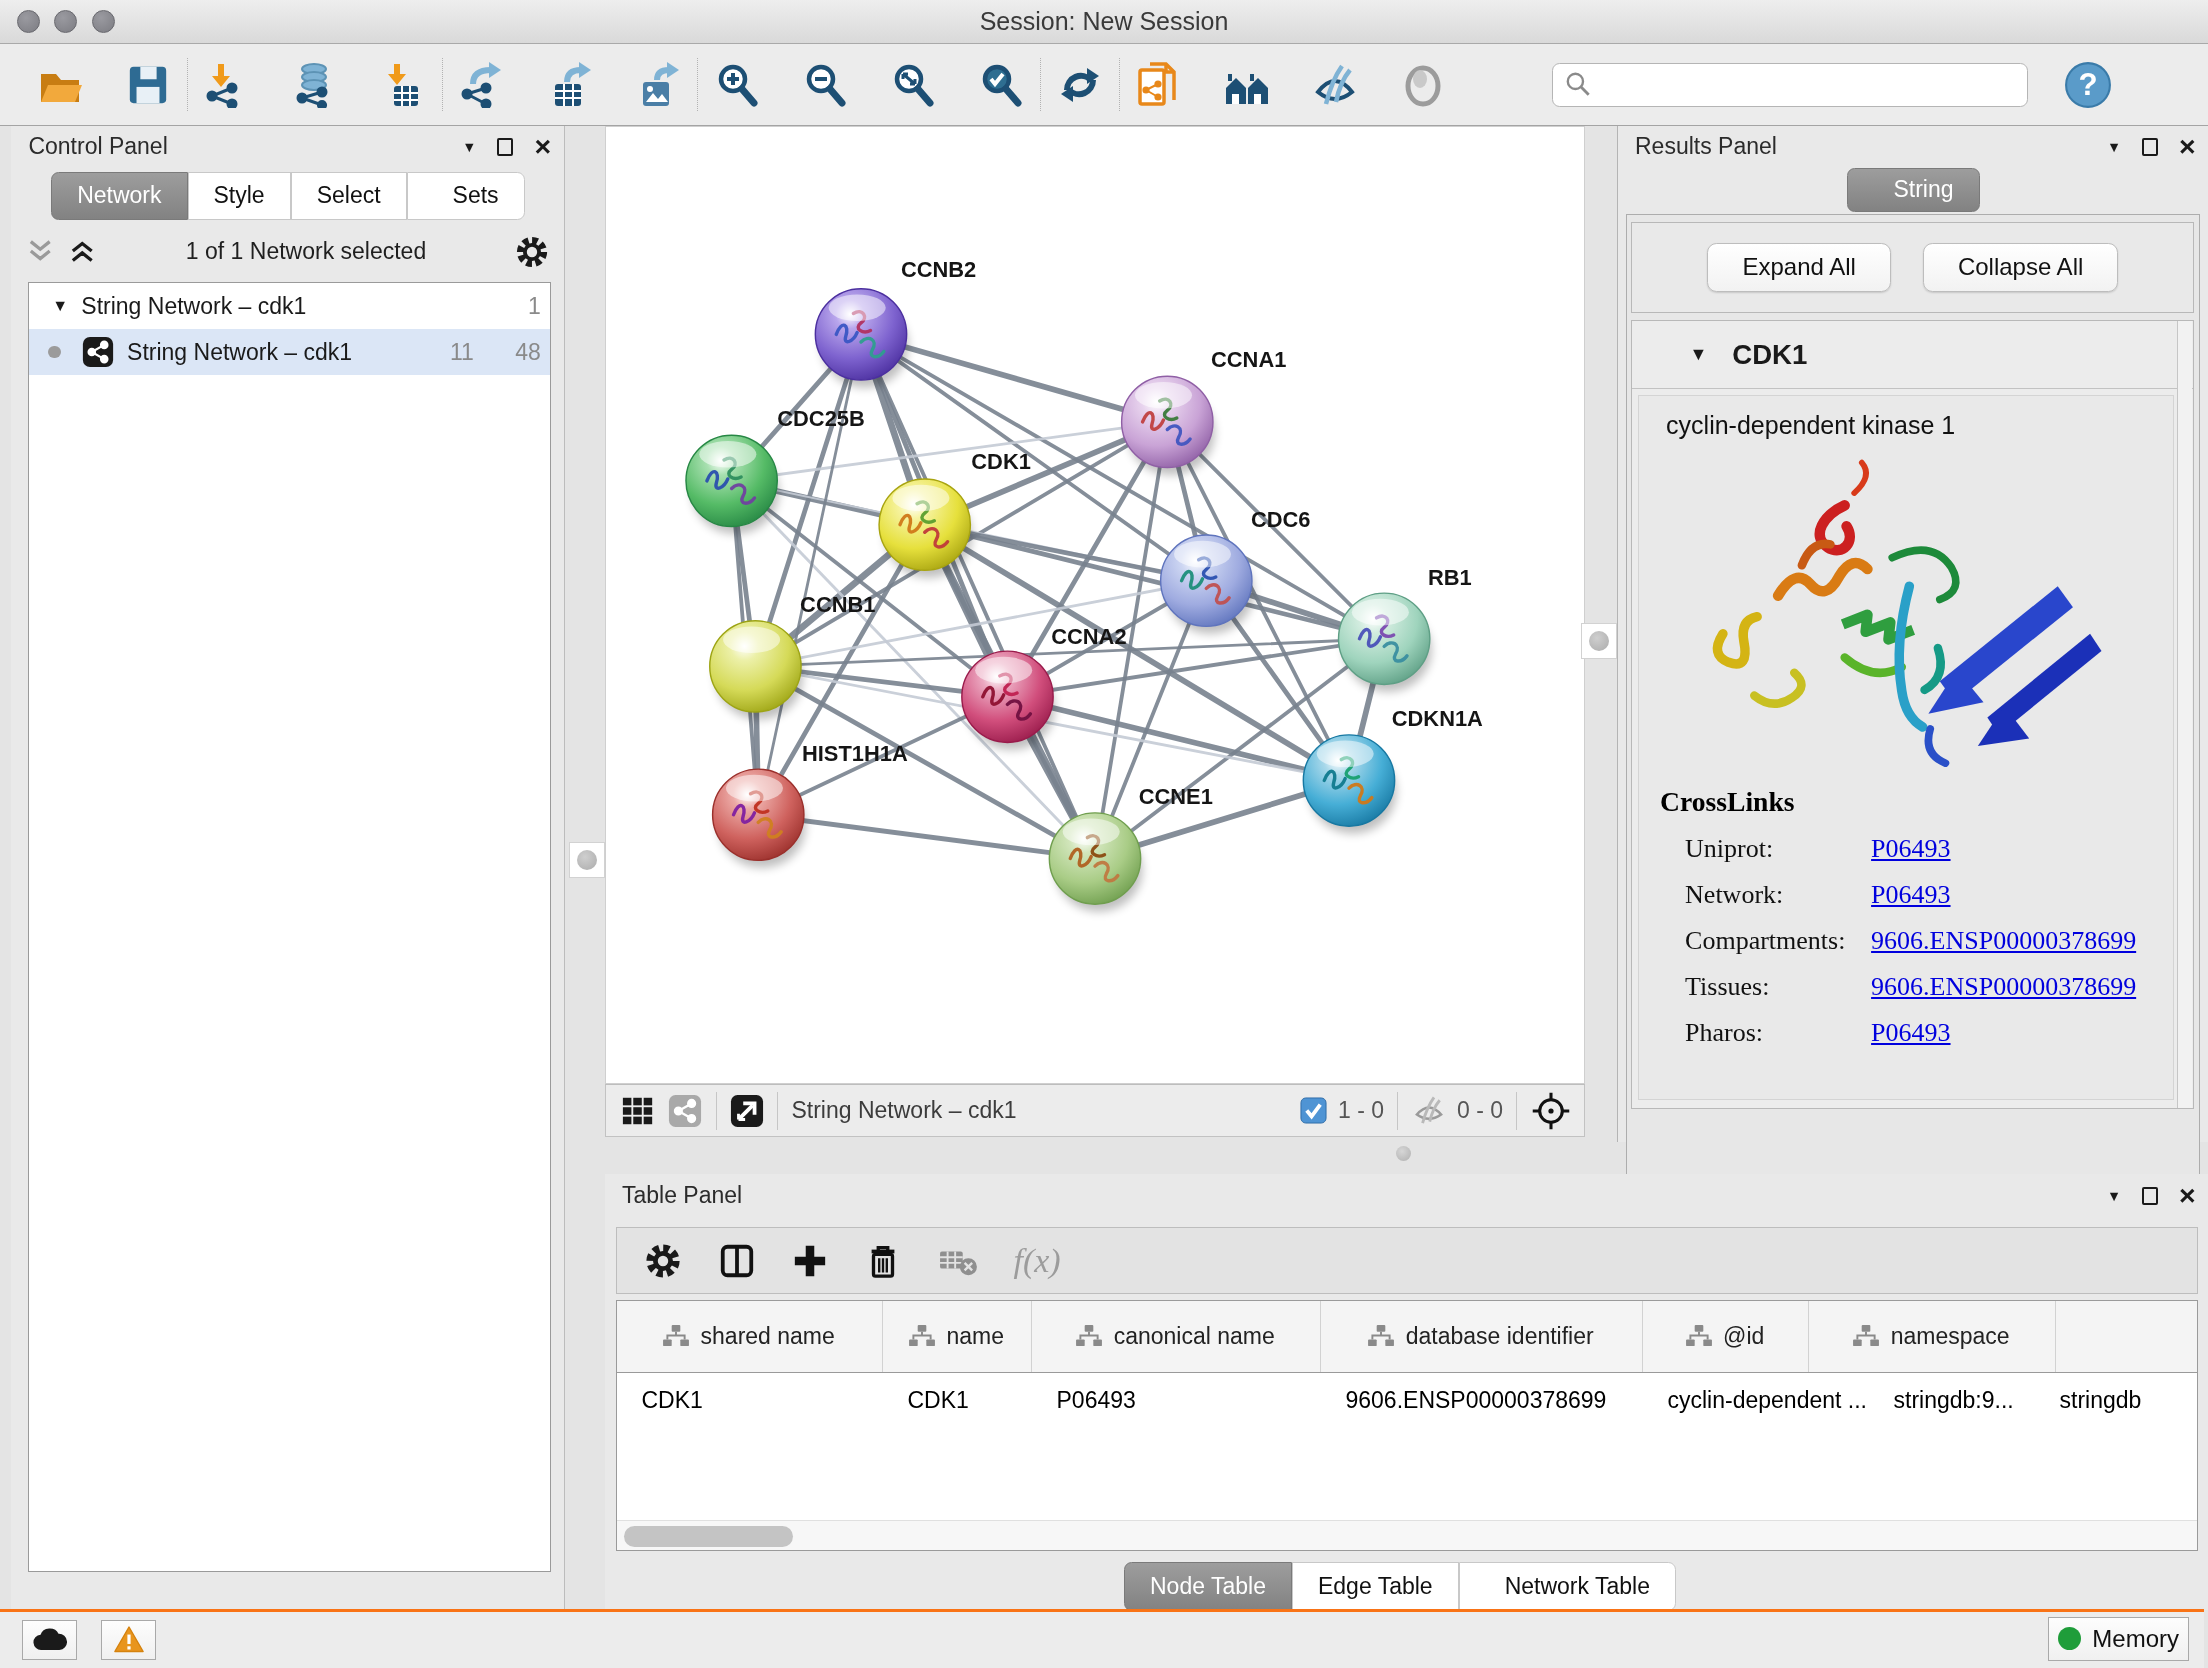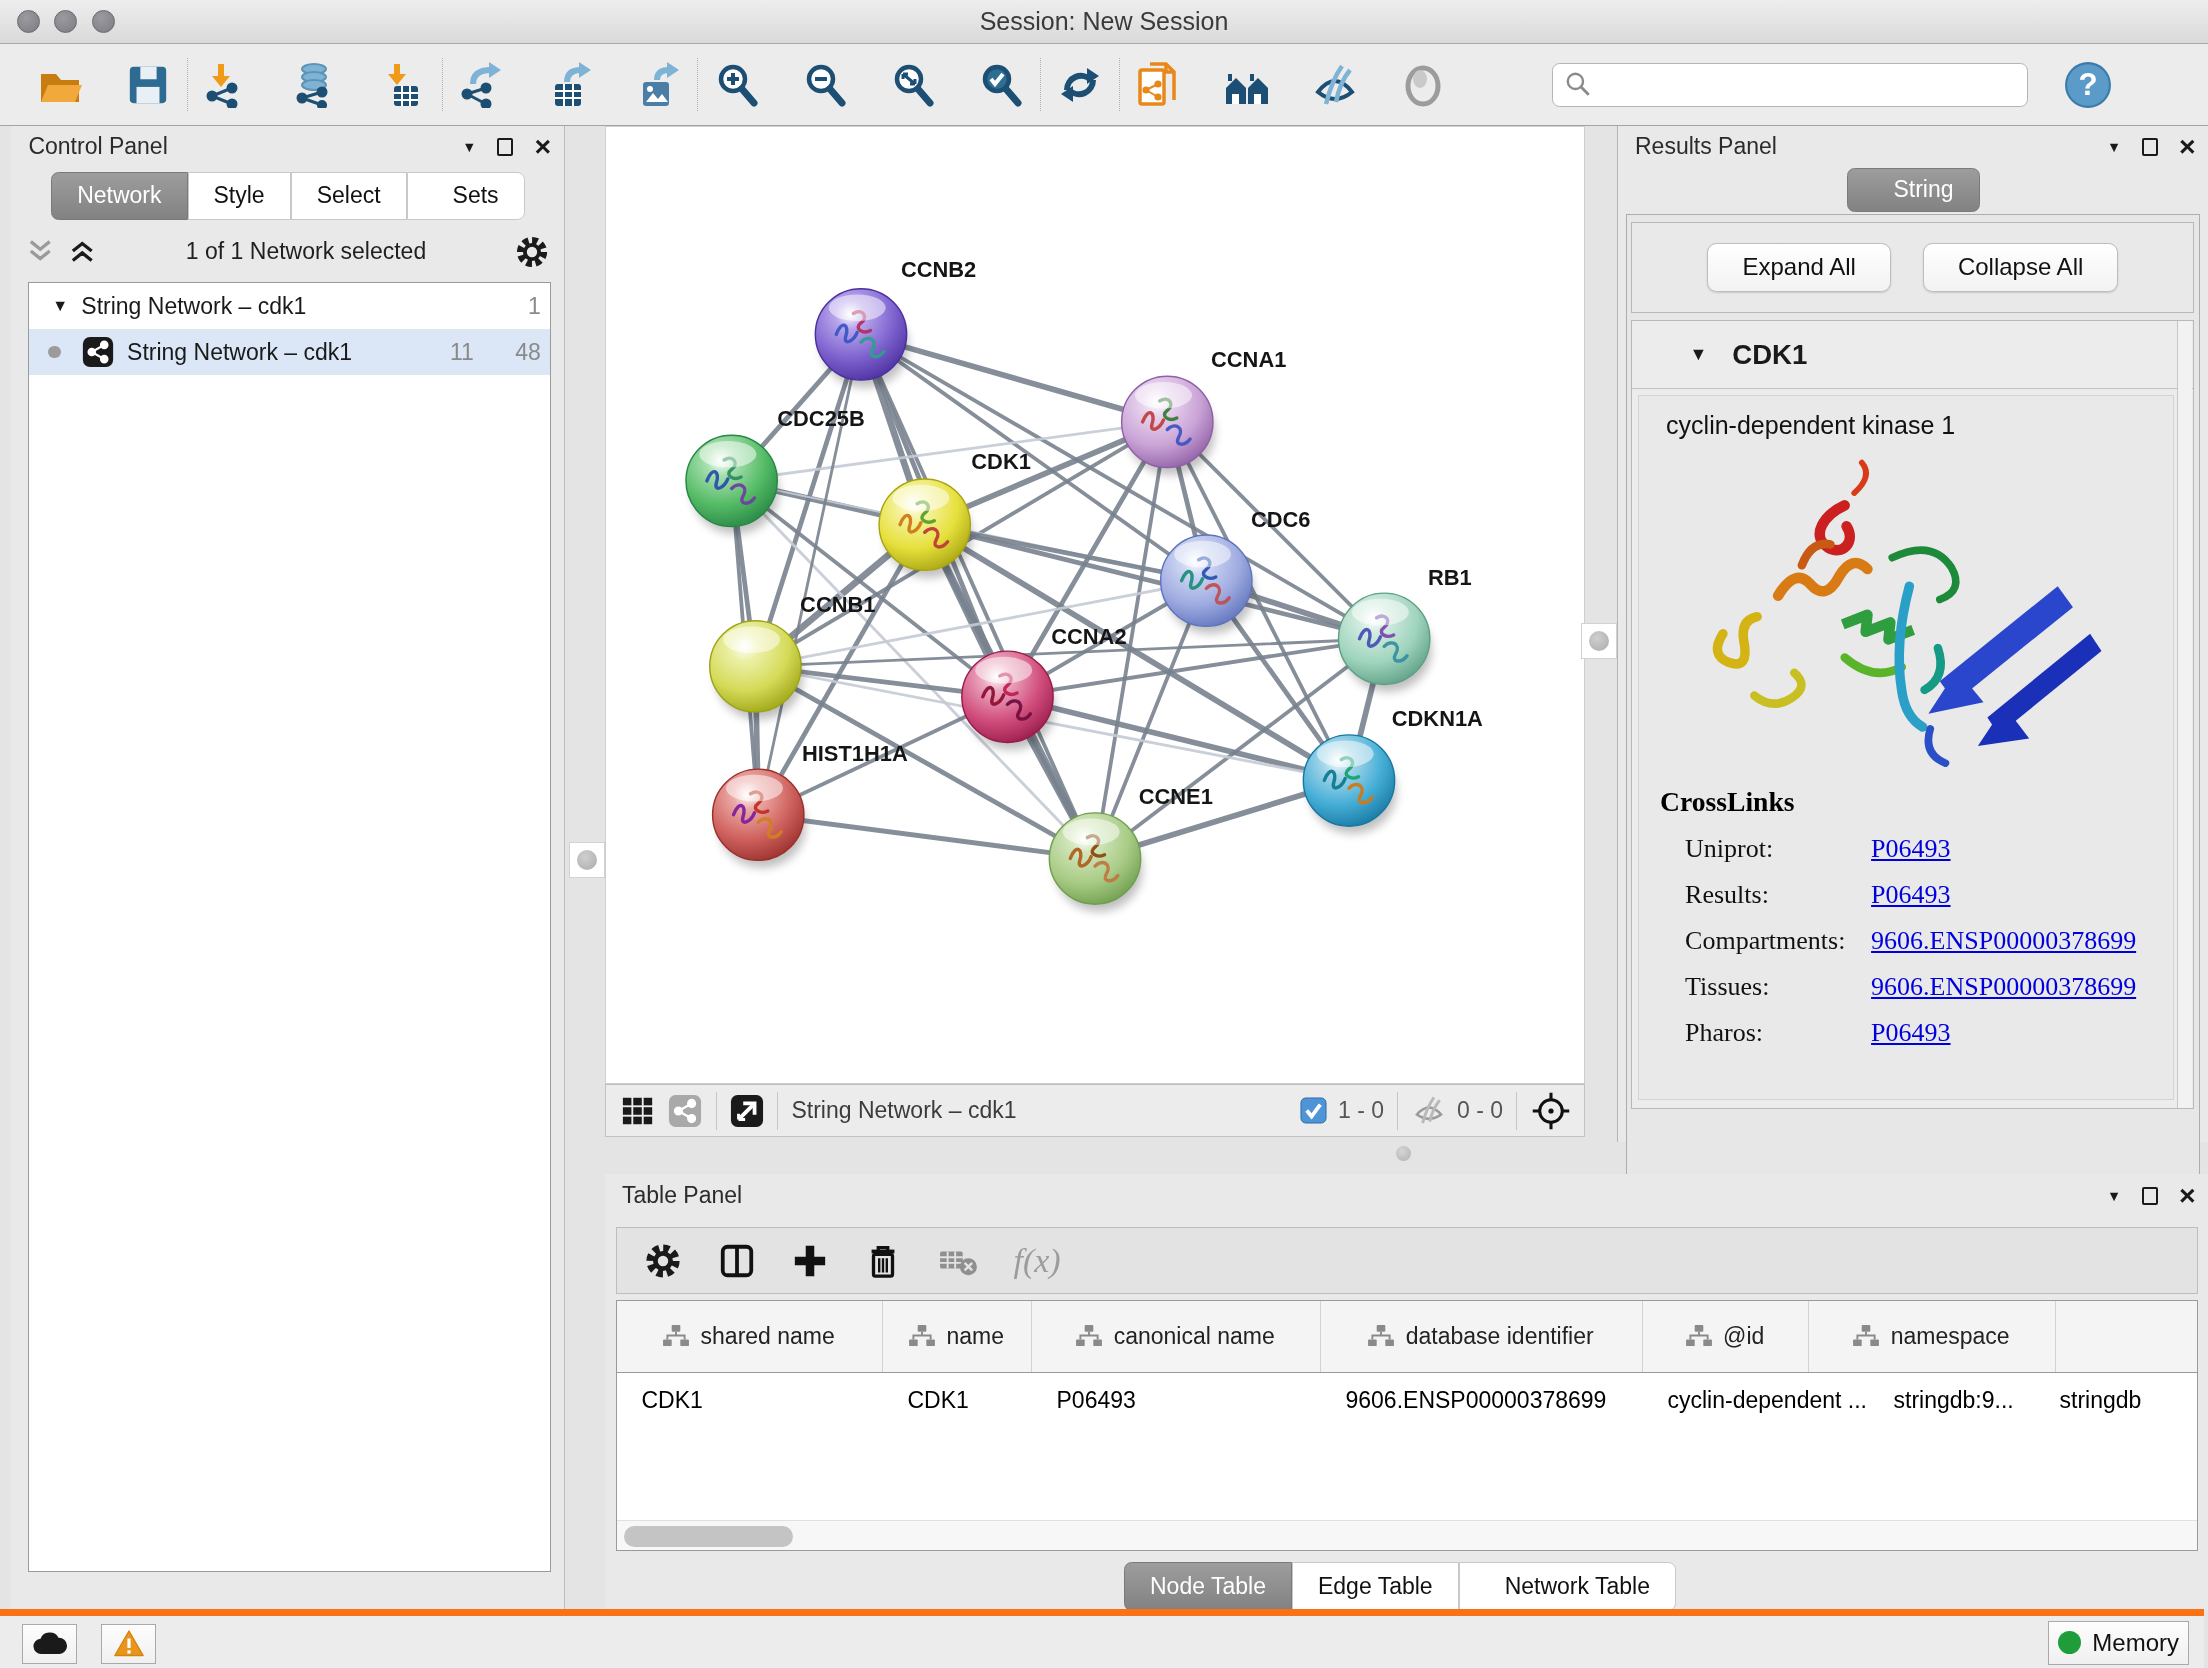--- a/index.html
+++ b/index.html
@@ -108,21 +108,21 @@
   .th { display:flex; align-items:center; justify-content:center; gap:11.4px; font-size:23px; color:#222;
     border-right:1px solid #d2d2d2; overflow:hidden; white-space:nowrap; flex:0 0 auto; }
   #trow { display:flex; height:55px; align-items:center; }
   .td { font-size:23px; color:#000; padding-left:25px; overflow:hidden; white-space:nowrap; flex:0 0 auto; }
   #hscroll { position:absolute; left:0; right:0; bottom:0; height:30px; background:#f7f7f7; border-top:1px solid #e0e0e0; }
   #hscroll-thumb { position:absolute; left:7.6px; top:4.8px; width:169px; height:21px; background:#c4c4c4; border-radius:10.5px; }
   #table-tabs { position:absolute; left:519px; top:388px; display:flex; }
   #table-tabs .tab { height:49px; }
 
   
-  #status-bar { position:absolute; left:0; top:1609px; width:2204px; height:59px; background:#ececec; border-top:7px solid #f97316;text-align:center; }
+  #status-bar { position:absolute; left:0; top:1609px; width:2204px; height:59px; background:#ececec; border-top:3px solid #f97316;text-align:center; }
   .status-btn { position:absolute; top:7.6px; height:40px; background:linear-gradient(#fdfdfd,#f0f0f0);
     border:1px solid #a9a9a9; display:flex; align-items:center; justify-content:center; }
   #memory-btn { left:2048px; width:141px; top:4.8px; height:44px; gap:11.4px; font-size:24px; color:#111; }
   #memory-dot { width:23px; height:23px; border-radius:50%; background:#1f9d3a; }
 
   svg text { font-family:"Liberation Sans", sans-serif; }
 </style>
 </head>
 <body>
 
@@ -720,21 +720,21 @@
           <path d="M240,290 q-8,26 16,36" stroke="#2a50c8" stroke-width="8" fill="none" stroke-linecap="round"></path>
         </svg>
         <div id="crosslinks">
           <div id="crosslinks-title">CrossLinks</div>
           <div id="crosslinks-rows">
               <div class="cl-row">
                 <span class="cl-label">Uniprot:</span>
                 <a class="cl-value">P06493</a>
               </div>
               <div class="cl-row">
-                <span class="cl-label">Results:</span>
+                <span class="cl-label">Network:</span>
                 <a class="cl-value">P06493</a>
               </div>
               <div class="cl-row">
                 <span class="cl-label">Compartments:</span>
                 <a class="cl-value">9606.ENSP00000378699</a>
               </div>
               <div class="cl-row">
                 <span class="cl-label">Tissues:</span>
                 <a class="cl-value">9606.ENSP00000378699</a>
               </div>

